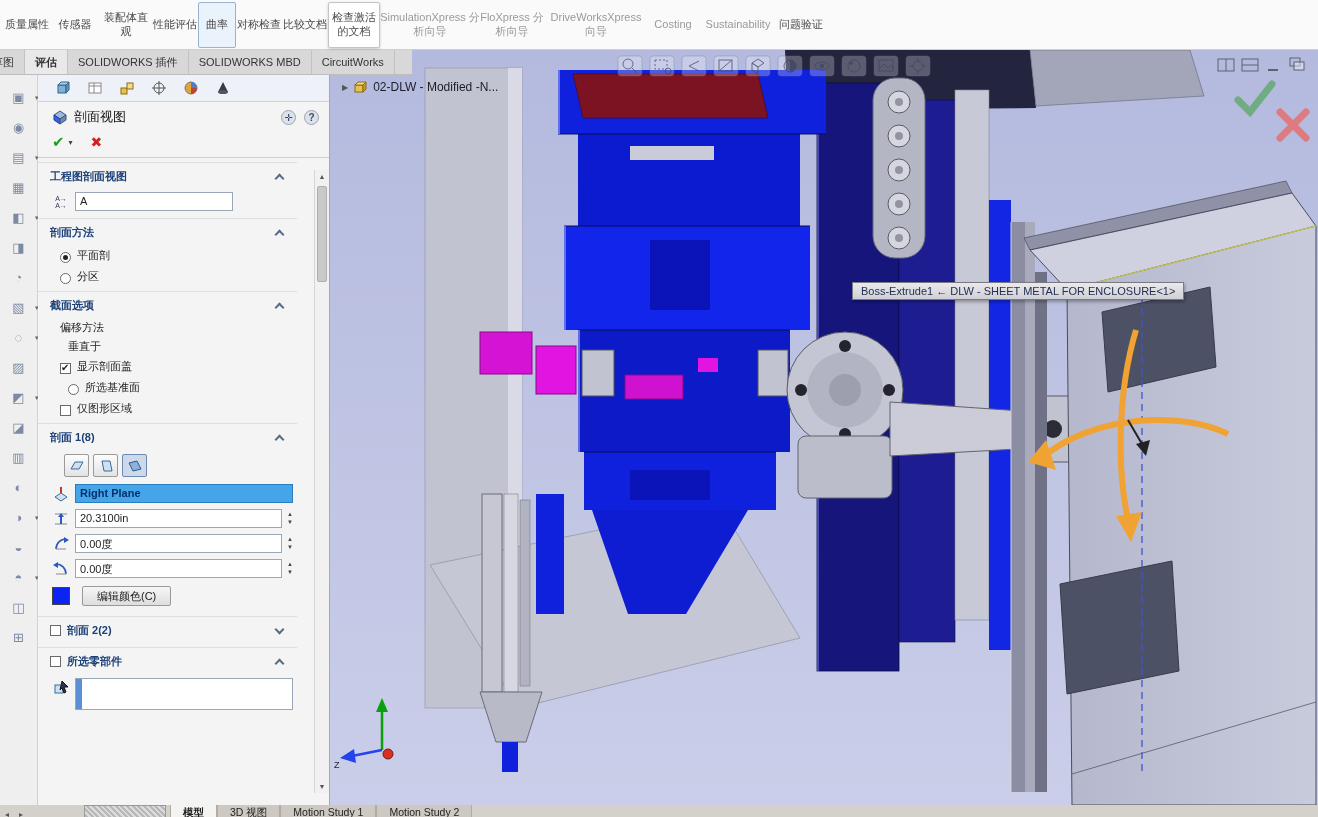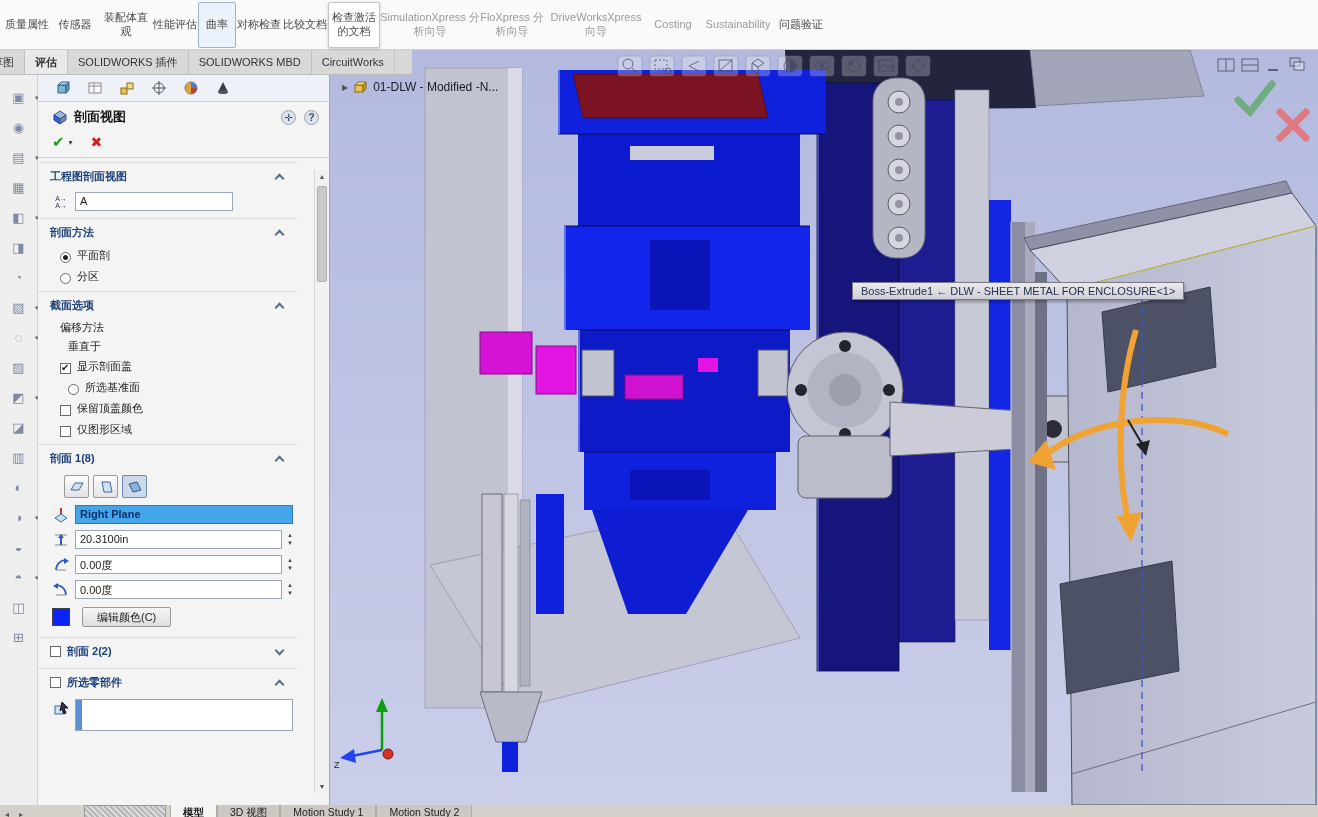--- a/index.html
+++ b/index.html
@@ -22,21 +22,21 @@
   
   .left-toolbar{position:absolute;left:0;top:75px;width:38px;height:730px;background:#efefef;border-right:1px solid #d2d2d2;z-index:25;display:flex;flex-direction:column;align-items:center;padding-top:12px;gap:10px}
   .lt-icon{width:22px;height:20px;display:flex;align-items:center;justify-content:center;font-size:13px;color:#7c8aa4;position:relative}
   .lt-icon.has-caret::after{content:"▾";font-size:7px;color:#666;position:absolute;right:-9px;top:7px}
 
   
   .prop-panel{position:absolute;left:38px;top:75px;width:292px;height:730px;background:#f4f4f4;border-right:1px solid #a9a9a9;z-index:25;color:#222}
   .pm-tabs{height:27px;background:#eef2f8;border-bottom:1px solid #c9d4e2;display:flex;align-items:center;gap:14px;padding-left:16px}
   .pm-tab{width:18px;height:18px;display:flex;align-items:center;justify-content:center}
   .pm-title{display:flex;align-items:center;gap:6px;padding:6px 10px 4px 14px}
-  .pm-title-text{font-size:13px;font-weight:bold;color:#111}
+  .pm-title-text{font-size:13px;font-weight:normal;color:#111}
   .pm-title-icons{margin-left:auto;display:flex;gap:8px}
   .round-ico{width:15px;height:15px;border:1px solid #9aa4b2;border-radius:50%;background:#dde2ea;color:#3a4a66;font-size:10px;font-weight:bold;display:flex;align-items:center;justify-content:center}
   .pm-confirm{display:flex;align-items:center;gap:4px;padding:3px 14px 6px;border-bottom:1px solid #cfcfcf}
   .ok{color:#1f9e1f;font-size:15px;font-weight:bold}
   .caret{font-size:8px;color:#444;margin-right:14px}
   .cancel{color:#d42020;font-size:14px;font-weight:bold}
   .pm-body{position:relative;padding-right:32px}
   .grp-hd{display:flex;align-items:center;gap:6px;padding:6px 10px 5px 12px;font-weight:bold;color:#1b3f77;border-top:1px solid #dedede;margin-top:4px}
   .grp-hd .chev{margin-left:auto}
   .chev{width:7px;height:7px;border-left:2px solid #5a6b85;border-top:2px solid #5a6b85;transform:rotate(45deg);margin-top:4px;margin-right:4px}
@@ -360,21 +360,21 @@
     </g>
   </svg>
 
   <div class="breadcrumb">
     <span class="arrow">▶</span>
     <svg width="15" height="14">
         <rect x="2" y="5" width="8" height="7" fill="#e8c24a" stroke="#8a6a14"></rect>
         <polygon points="2,5 5,2 13,2 10,5" fill="#f5dc8a" stroke="#8a6a14"></polygon>
         <polygon points="10,5 13,2 13,9 10,12" fill="#c89c2a" stroke="#8a6a14"></polygon>
       </svg>
-    <span class="txt">01-DLW - Modified -N...</span>
+    <span class="txt">02-DLW - Modified -N...</span>
   </div>
 
   <div class="tooltip">Boss-Extrude1 ← DLW - SHEET METAL FOR ENCLOSURE&lt;1&gt;</div>
 </div>
 
 <div class="left-toolbar">
   <div class="lt-icon has-caret">▣</div>
   <div class="lt-icon">◉</div>
   <div class="lt-icon has-caret">▤</div>
   <div class="lt-icon">▦</div>
@@ -491,24 +491,20 @@
     <div class="optrow">
         <span class="chk on"></span>
         <span class="lbl">显示剖面盖</span>
       </div>
     <div class="optrow indent">
         <span class="rad"></span>
         <span class="lbl">所选基准面</span>
       </div>
     <div class="optrow">
         <span class="chk"></span>
-        <span class="lbl">保留顶盖颜色</span>
-      </div>
-    <div class="optrow">
-        <span class="chk"></span>
         <span class="lbl">仅图形区域</span>
       </div>
 
     <div class="grp-hd">
       <span>剖面 1(8)</span>
         <span class="chev"></span>
     </div>
     <div class="planes-row">
       <button class="pbtn">
           <svg width="16" height="14">

